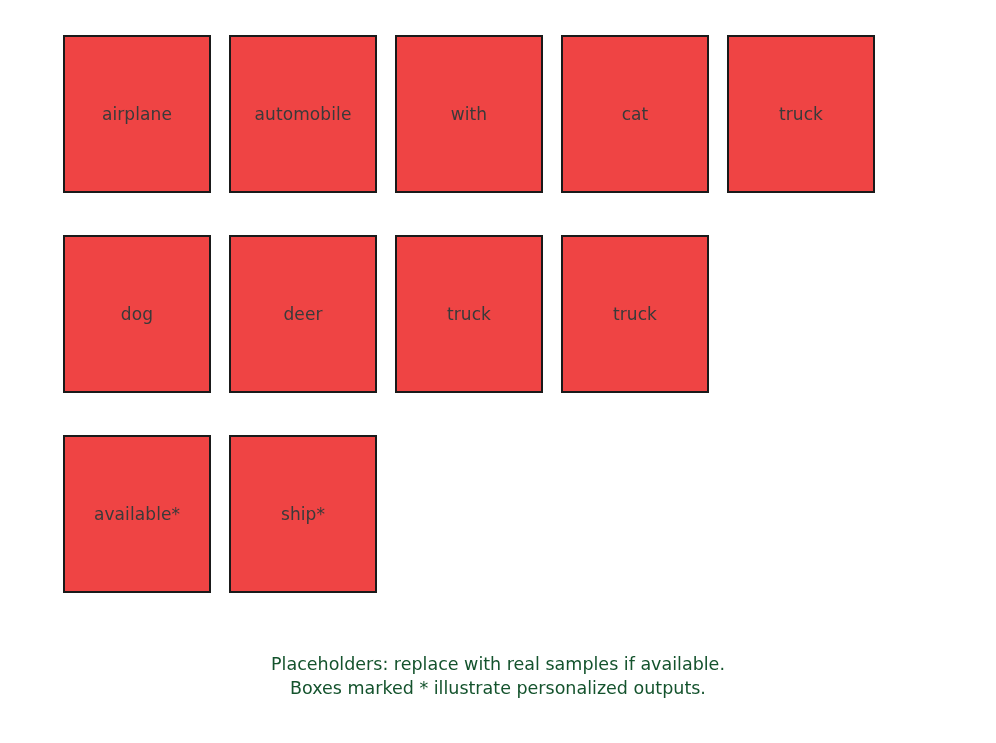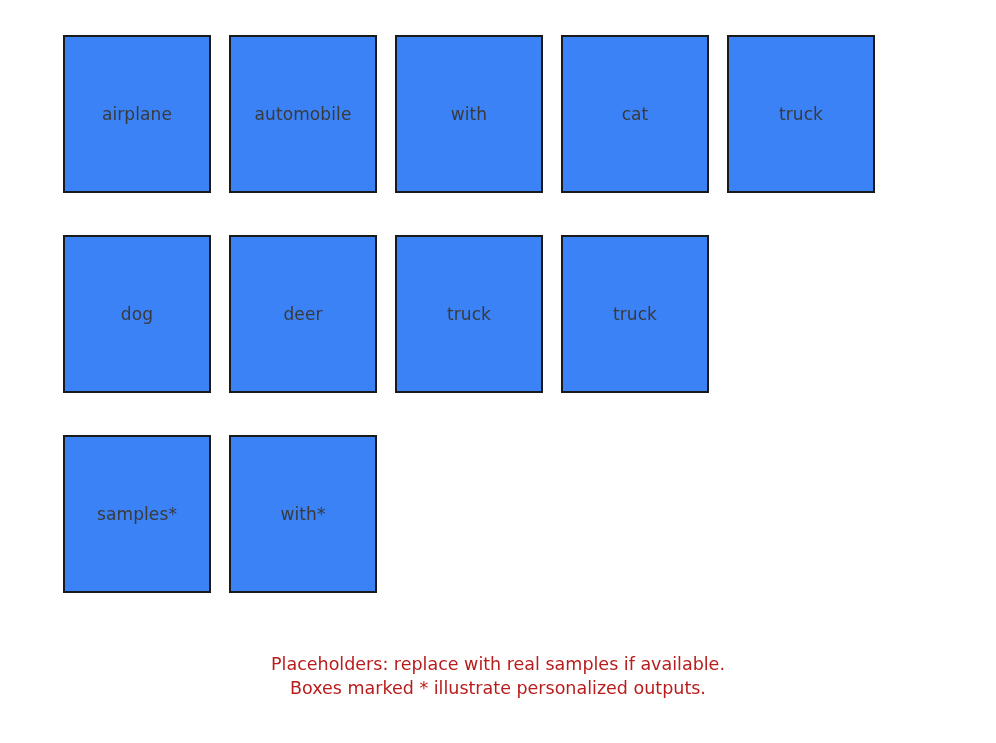--- a/index.html
+++ b/index.html
@@ -36,21 +36,21 @@
     margin-bottom: 42px;
   }
   .grid-row:last-child {
     margin-bottom: 0;
   }
   .sample-box {
     box-sizing: border-box;
     width: 148px;
     height: 158px;
     border: 2px solid #1a1a1a;
-    background: #3b82f6;
+    background: #ef4444;
     display: flex;
     align-items: center;
     justify-content: center;
     text-align: center;
   }
   .sample-label {
     font-family: "DejaVu Sans", "Liberation Sans", sans-serif;
     font-size: 17px;
     line-height: 20px;
     color: #3a3a3a;
@@ -61,21 +61,21 @@
     position: absolute;
     left: 0;
     top: 652px;
     width: 996px;
     text-align: center;
   }
   .caption-line {
     font-family: "DejaVu Sans", "Liberation Sans", sans-serif;
     font-size: 17.5px;
     line-height: 24px;
-    color: #b91c1c;
+    color: #14532d;
     display: block;
   }
 </style>
 </head>
 <body>
 
 <div class="figure">
 
   <div class="grid">
 
@@ -107,24 +107,24 @@
       <div class="sample-box">
         <span class="sample-label">truck</span>
       </div>
       <div class="sample-box">
         <span class="sample-label">truck</span>
       </div>
     </div>
 
     <div class="grid-row">
       <div class="sample-box">
-        <span class="sample-label">samples*</span>
+        <span class="sample-label">available*</span>
       </div>
       <div class="sample-box">
-        <span class="sample-label">with*</span>
+        <span class="sample-label">ship*</span>
       </div>
     </div>
 
   </div>
 
   <div class="caption">
     <span class="caption-line">Placeholders: replace with real samples if available.</span>
     <span class="caption-line">Boxes marked * illustrate personalized outputs.</span>
   </div>
 

